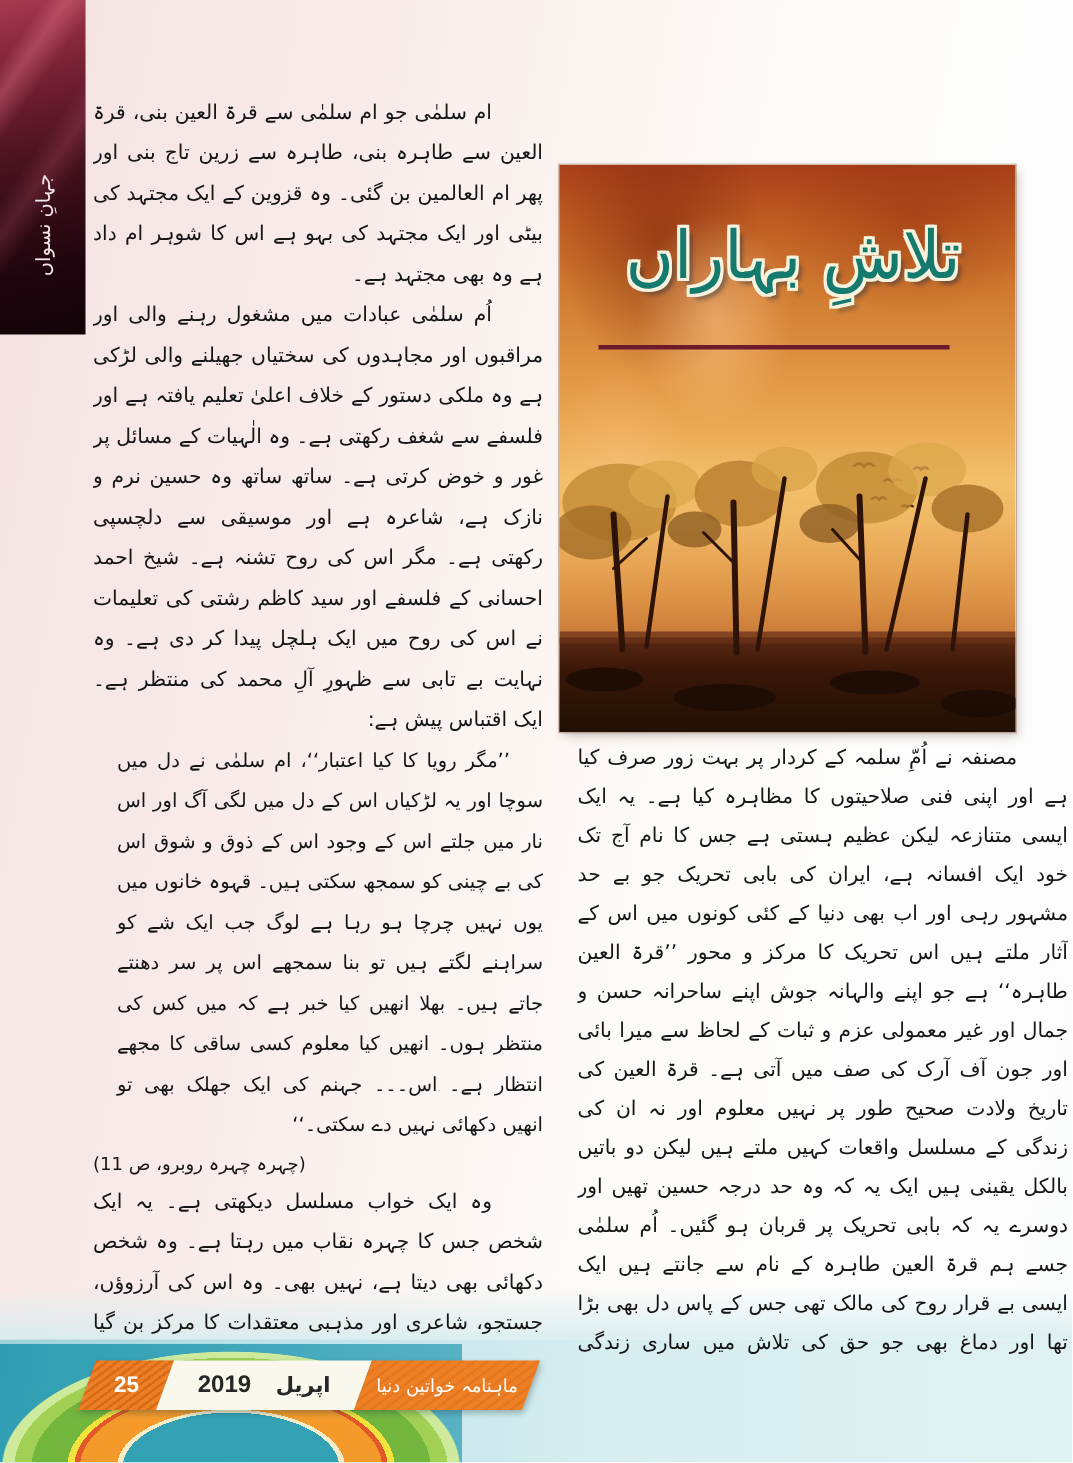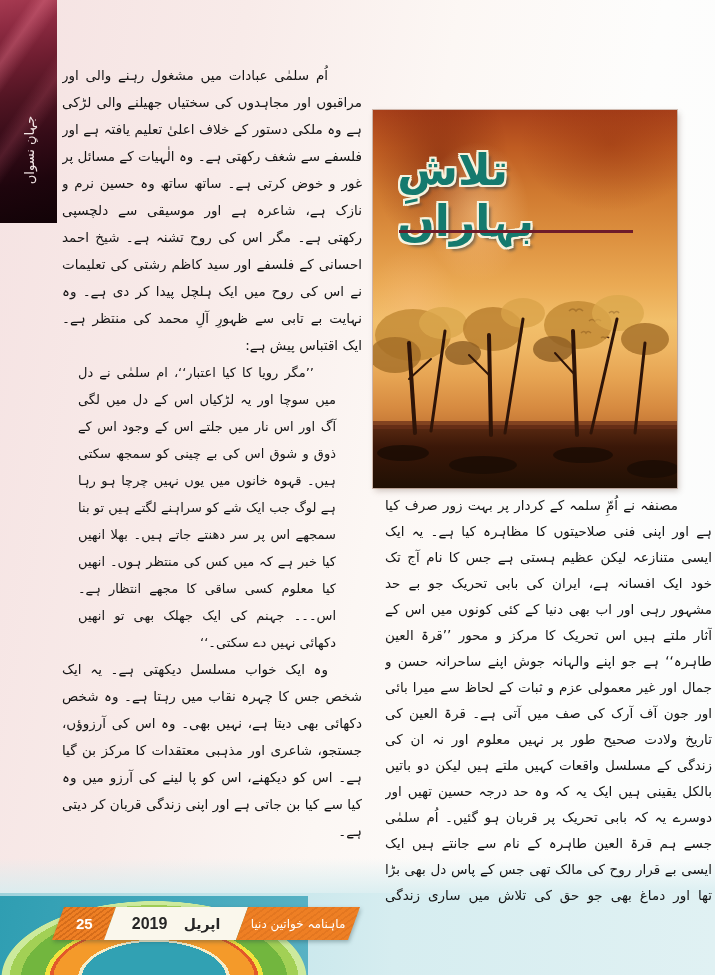--- a/index.html
+++ b/index.html
@@ -38,42 +38,42 @@
   
   .cont-line {
     position:absolute; left:385px; top:70px; width:317px;
     direction:rtl; text-align:right; font-size:14px; color:#141414;
   }
   .col-left {
     position:absolute; left:62px; top:62px; width:300px; height:830px; overflow:hidden;
     direction:rtl; text-align:justify; font-size:13.5px; line-height:27px; color:#151515;
   }
   .col-left p { text-indent:34px; }
-  .col-left .quote { margin:0 26px 0 16px; font-size:13px; text-indent:22px; }
+  .col-left .quote { margin:0 0 0 16px; font-size:13px; text-indent:22px; }
   .col-left .citation { text-align:left; text-indent:0; font-size:12px; line-height:24px; }
   .col-right {
     position:absolute; left:385px; top:492px; width:327px; height:412px; overflow:hidden;
     direction:rtl; text-align:justify; font-size:13.5px; line-height:26px; color:#151515;
   }
   .col-right p { text-indent:34px; }
 
   
   .cover {
     position:absolute; left:373px; top:110px; width:304px; height:378px;
     box-shadow: 0 0 0 1px rgba(120,60,30,.3), 2px 3px 6px rgba(80,50,40,.25);
     background:
       radial-gradient(75px 100px at 34% 27%, rgba(252,202,142,.55), rgba(252,202,142,0) 70%),
       radial-gradient(95px 130px at 22% 13%, rgba(112,26,8,.5), rgba(112,26,8,0) 72%),
       radial-gradient(60px 80px at 13% 52%, rgba(250,192,132,.38), rgba(250,192,132,0) 75%),
       radial-gradient(120px 90px at 78% 9%, rgba(140,42,12,.42), rgba(140,42,12,0) 75%),
       linear-gradient(180deg,#a8401a 0%, #bf5c22 10%, #d07a30 22%, #dd9140 34%, #eaa953 46%, #f2c06b 56%, #efb764 63%, #e6a352 71%, #d68a40 79%, #c07334 85%, #8a4a20 91%, #4e2410 96%, #2e1206 100%);
   }
   .cover-title {
-    position:absolute; left:8%; top:34px; width:80%; text-align:left;
-    direction:rtl; font-size:44px; font-weight:bold; color:#147a6e;
+    position:absolute; left:8%; top:34px; width:80%; text-align:right;
+    direction:rtl; font-size:44px; font-weight:normal; color:#147a6e;
     text-shadow:
       2px 0 0 #f7f2dd, -2px 0 0 #f7f2dd, 0 2px 0 #f7f2dd, 0 -2px 0 #f7f2dd,
       2px 2px 0 #f7f2dd, -2px -2px 0 #f7f2dd, 2px -2px 0 #f7f2dd, -2px 2px 0 #f7f2dd,
       4px 4px 3px rgba(25,45,65,.45);
   }
   .cover-rule { position:absolute; left:26px; top:120px; width:234px; height:3px; background:#6d1b2a; }
   .cover-art { position:absolute; left:0; bottom:0; width:304px; height:205px; display:block; }
   .cover-author {
     position:absolute; left:16px; bottom:48px; direction:rtl;
     color:#fdf4e6; font-size:19px; font-weight:bold;
@@ -126,22 +126,24 @@
 
   <div class="bottom-fade"></div>
   <div class="bottom-strip"></div>
 
   <div class="side-tab">
     <div class="side-tab-label">جہانِ نسواں</div>
   </div>
 
 
   <div class="col-left" lang="ur">
+    <p>ام سلمٰی جو ام سلمٰی سے قرۃ العین بنی، قرۃ العین سے طاہرہ بنی، طاہرہ سے زرین تاج بنی اور پھر ام العالمین بن گئی۔ وہ قزوین کے ایک مجتہد کی بیٹی اور ایک مجتہد کی بہو ہے اس کا شوہر ام داد ہے وہ بھی مجتہد ہے۔</p>
     <p>اُم سلمٰی عبادات میں مشغول رہنے والی اور مراقبوں اور مجاہدوں کی سختیاں جھیلنے والی لڑکی ہے وہ ملکی دستور کے خلاف اعلیٰ تعلیم یافتہ ہے اور فلسفے سے شغف رکھتی ہے۔ وہ الٰہیات کے مسائل پر غور و خوض کرتی ہے۔ ساتھ ساتھ وہ حسین نرم و نازک ہے، شاعرہ ہے اور موسیقی سے دلچسپی رکھتی ہے۔ مگر اس کی روح تشنہ ہے۔ شیخ احمد احسانی کے فلسفے اور سید کاظم رشتی کی تعلیمات نے اس کی روح میں ایک ہلچل پیدا کر دی ہے۔ وہ نہایت بے تابی سے ظہورِ آلِ محمد کی منتظر ہے۔ ایک اقتباس پیش ہے:</p>
     <p class="quote">’’مگر رویا کا کیا اعتبار‘‘، ام سلمٰی نے دل میں سوچا اور یہ لڑکیاں اس کے دل میں لگی آگ اور اس نار میں جلتے اس کے وجود اس کے ذوق و شوق اس کی بے چینی کو سمجھ سکتی ہیں۔ قہوہ خانوں میں یوں نہیں چرچا ہو رہا ہے لوگ جب ایک شے کو سراہنے لگتے ہیں تو بنا سمجھے اس پر سر دھنتے جاتے ہیں۔ بھلا انھیں کیا خبر ہے کہ میں کس کی منتظر ہوں۔ انھیں کیا معلوم کسی ساقی کا مجھے انتظار ہے۔ اس۔۔۔ جہنم کی ایک جھلک بھی تو انھیں دکھائی نہیں دے سکتی۔‘‘</p>
+    <p class="citation">(چہرہ چہرہ روبرو، ص 11)</p>
     <p>وہ ایک خواب مسلسل دیکھتی ہے۔ یہ ایک شخص جس کا چہرہ نقاب میں رہتا ہے۔ وہ شخص دکھائی بھی دیتا ہے، نہیں بھی۔ وہ اس کی آرزوؤں، جستجو، شاعری اور مذہبی معتقدات کا مرکز بن گیا ہے۔ اس کو دیکھنے، اس کو پا لینے کی آرزو میں وہ کیا سے کیا بن جاتی ہے اور اپنی زندگی قربان کر دیتی ہے۔</p>
 
   </div>
 
   <div class="cover">
     <div class="cover-title">تلاشِ بہاراں</div>
     <div class="cover-rule"></div>
 
     <svg class="cover-art" viewBox="0 0 304 205" preserveAspectRatio="none">
       <defs>

